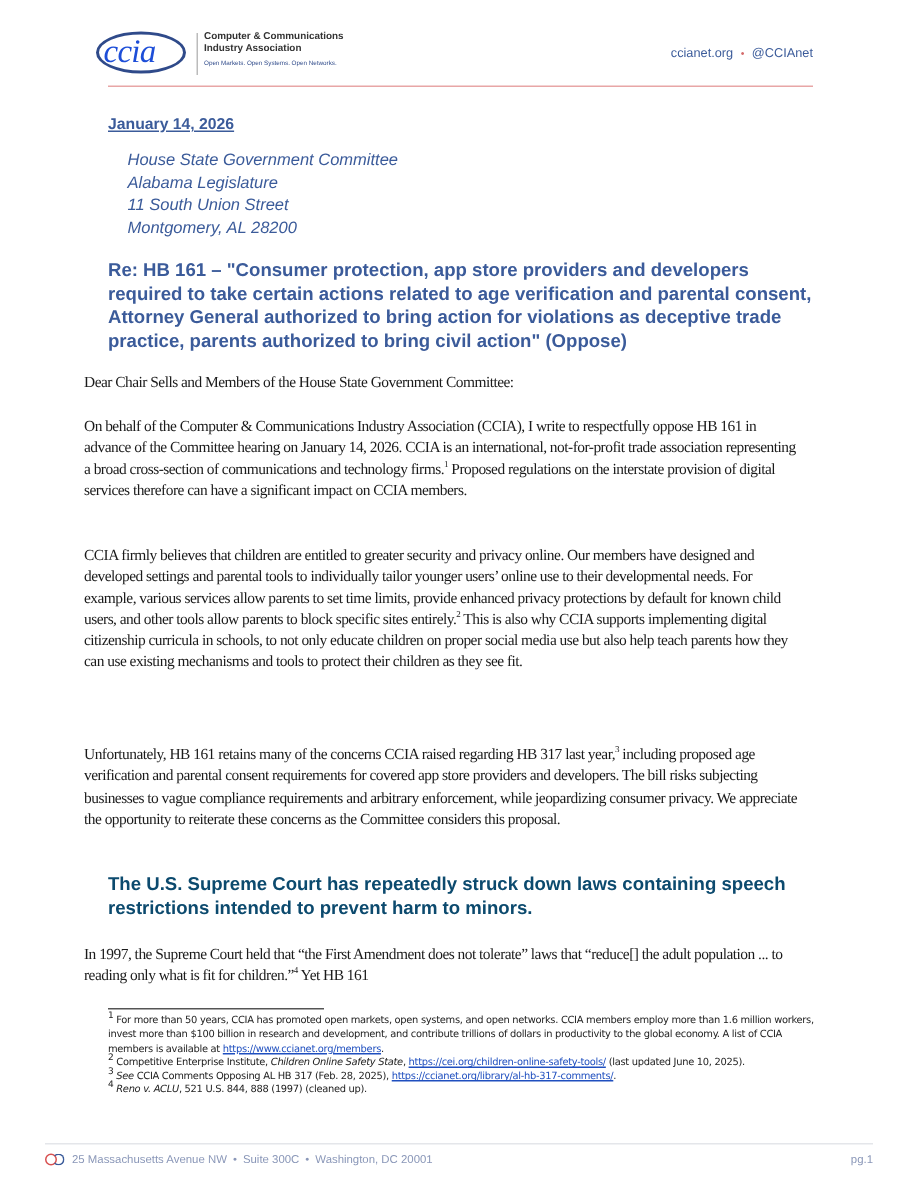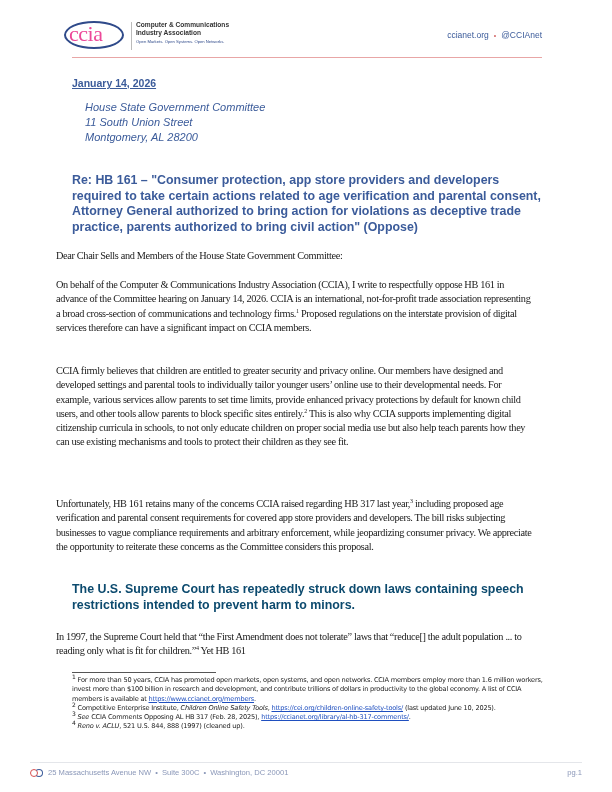--- a/index.html
+++ b/index.html
@@ -1,20 +1,20 @@
 <!DOCTYPE html>
 <html><head>
 <meta charset="utf-8">
 <style>
   html, body { margin: 0; padding: 0; background: #ffffff; }
   body { width: 612px; height: 792px; position: relative; overflow: hidden; font-family: "Liberation Sans", sans-serif; color: #1a1a1a; }
   .header-rule { position: absolute; left: 72px; top: 57px; width: 470px; height: 1px; background: #e8a6a6; }
   .logo { position: absolute; left: 64px; top: 18px; width: 190px; height: 36px; }
   .logo-oval { position: absolute; left: 0; top: 3px; width: 60px; height: 28px; border: 2px solid #2f4a8a; border-radius: 50%; box-sizing: border-box; }
-  .logo-text { position: absolute; left: 5px; top: 3px; font-family: "Liberation Serif", serif; font-size: 22px; color: #ec4899; letter-spacing: -0.5px; }
+  .logo-text { position: absolute; left: 5px; top: 3px; font-family: "Liberation Serif", serif; font-style: italic; font-size: 22px; color: #1d4ed8; letter-spacing: -0.5px; }
   .logo-divider { position: absolute; left: 67px; top: 4px; width: 1px; height: 28px; background: #bbbbbb; }
   .logo-org { position: absolute; left: 72px; top: 3px; font-size: 6.6px; font-weight: bold; color: #333; line-height: 8px; white-space: nowrap; }
   .logo-tag { position: absolute; left: 72px; top: 21px; font-size: 4.2px; color: #2f4a8a; white-space: nowrap; }
   .header-links { position: absolute; right: 70px; top: 30px; font-size: 8.5px; color: #3b5b9a; white-space: nowrap; }
   .header-links .dot { color: #d46a6a; margin: 0 5px; font-size: 7px; }
   .date { position: absolute; left: 72px; top: 77px; font-size: 10.5px; font-weight: bold; color: #3b5b9a; text-decoration: underline; }
   .address { position: absolute; left: 85px; top: 100px; font-size: 11px; color: #3b5b9a; line-height: 15px; font-style: italic; }
   .re { position: absolute; left: 72px; top: 173px; width: 480px; font-size: 12.4px; font-weight: bold; color: #3b5b9a; line-height: 15.6px; }
   .para { position: absolute; left: 56px; width: 478px; font-size: 10.3px; color: #1a1a1a; line-height: 14.3px; font-family: Liberation Serif, serif; letter-spacing: -0.35px; }
   sup { font-size: 6px; line-height: 0; }
@@ -44,20 +44,21 @@
   <div class="logo-tag">Open Markets. Open Systems. Open Networks.</div>
 </div>
 <div class="header-links">
   <span>ccianet.org</span><span class="dot">•</span><span>@CCIAnet</span>
 </div>
 <div class="header-rule"></div>
 
 <div class="date">January 14, 2026</div>
 <div class="address">
   <div>House State Government Committee</div>
+  <div>Alabama Legislature</div>
   <div>11 South Union Street</div>
   <div>Montgomery, AL 28200</div>
 </div>
 
 <div class="re">Re: HB 161 – "Consumer protection, app store providers and developers required to take certain actions related to age verification and parental consent, Attorney General authorized to bring action for violations as deceptive trade practice, parents authorized to bring civil action" (Oppose)</div>
 
 <div class="para" style="top:249px;">Dear Chair Sells and Members of the House State Government Committee:</div>
 
 <div class="para" style="top:278px;">
   <span>On behalf of the Computer &amp; Communications Industry Association (CCIA), I write to respectfully oppose HB 161 in advance of the Committee hearing on January 14, 2026. CCIA is an international, not-for-profit trade association representing a broad cross-section of communications and technology firms.</span><sup>1</sup><span> Proposed regulations on the interstate provision of digital services therefore can have a significant impact on CCIA members.</span>
@@ -78,21 +79,21 @@
 </div>
 
 <div class="fn-rule"></div>
 <div class="footnotes">
   <div>
     <sup>1</sup>
     <span>For more than 50 years, CCIA has promoted open markets, open systems, and open networks. CCIA members employ more than 1.6 million workers, invest more than $100 billion in research and development, and contribute trillions of dollars in productivity to the global economy. A list of CCIA members is available at </span><a>https://www.ccianet.org/members</a><span>.</span>
   </div>
   <div>
     <sup>2</sup>
-    <span>Competitive Enterprise Institute, </span><i>Children Online Safety Tools</i><span>, </span><a>https://cei.org/children-online-safety-tools/</a><span> (last updated June 10, 2025).</span>
+    <span>Competitive Enterprise Institute, </span><i>Children Online Safety State</i><span>, </span><a>https://cei.org/children-online-safety-tools/</a><span> (last updated June 10, 2025).</span>
   </div>
   <div>
     <sup>3</sup>
     <i>See</i><span> CCIA Comments Opposing AL HB 317 (Feb. 28, 2025), </span><a>https://ccianet.org/library/al-hb-317-comments/</a><span>.</span>
   </div>
   <div>
     <sup>4</sup>
     <i>Reno v. ACLU</i><span>, 521 U.S. 844, 888 (1997) (cleaned up).</span>
   </div>
 </div>

